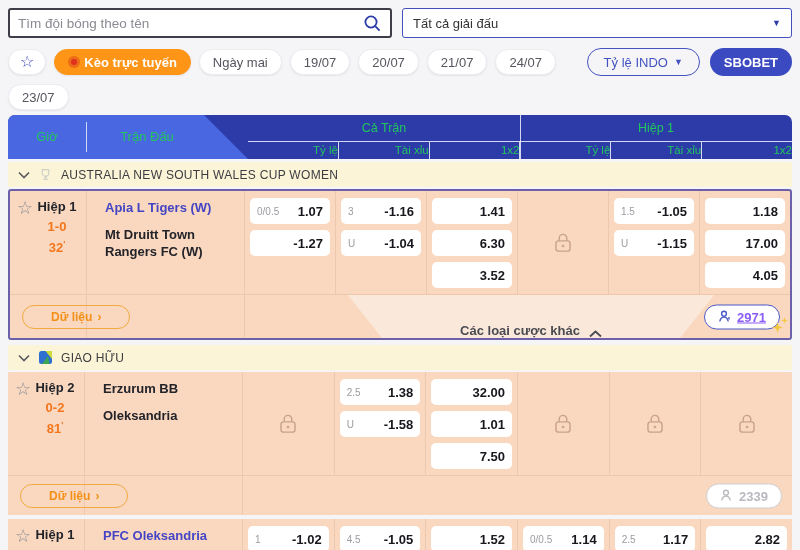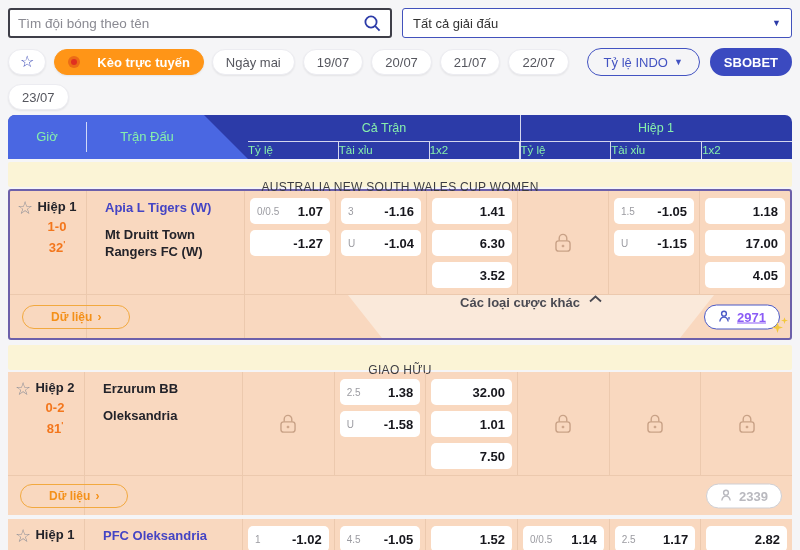--- a/index.html
+++ b/index.html
@@ -18,59 +18,59 @@
   .league-select { flex:1; height:30px; background:#fff; border:1px solid #4252bc;
     border-radius:3px; display:flex; align-items:center; padding:0 10px; font-size:13px; color:#333; }
   .caret { margin-left:auto; font-size:9px; color:#2c3ba8; }
   .trow2 { display:flex; align-items:center; gap:8px; margin-top:10px; }
   .pill { height:26px; background:#fff; border:1px solid #ececf1; border-radius:14px;
     padding:0 13px; font-size:13px; color:#55565e; display:inline-flex; align-items:center;
     box-shadow:0 1px 2px rgba(0,0,0,.07); cursor:pointer; white-space:nowrap;
     font-family:"Liberation Sans", sans-serif; }
   .star-pill { padding:0 11px; }
   .star-glyph { font-size:16px; color:#3f4db8; line-height:1; }
-  .live-pill { background:#ff9517; border-color:#ff9517; color:#fff; font-weight:bold; gap:17px; }
+  .live-pill { background:#ff9517; border-color:#ff9517; color:#fff; font-weight:bold; gap:4px; }
   .live-dot { width:12px; height:12px; border-radius:50%; background:rgba(200,30,20,.35);
     position:relative; }
   .live-dot::after { content:""; position:absolute; left:3px; top:3px; width:6px; height:6px;
     border-radius:50%; background:#e03020; }
   .right-group { margin-left:auto; display:flex; align-items:center; gap:10px; }
   .outline-btn { height:28px; border:1px solid #4353c2; background:transparent; color:#4353c2;
     border-radius:15px; padding:0 16px; font-size:13px; display:inline-flex; align-items:center;
     gap:6px; cursor:pointer; font-family:"Liberation Sans", sans-serif; }
   .outline-btn .caret { color:#4353c2; }
   .solid-btn { height:28px; background:#3b4ac0; border:none; color:#fff; font-weight:bold;
     border-radius:15px; padding:0 14px; font-size:13px; display:inline-flex; align-items:center;
     gap:6px; cursor:pointer; font-family:"Liberation Sans", sans-serif; }
   .trow3 { margin-top:8px; }
 
   
   .thead { position:relative; margin:5px 8px 0; height:44px; background:#2c3ba8;
-    border-radius:7px 7px 0 0; overflow:hidden; color:#86efac; }
+    border-radius:7px 7px 0 0; overflow:hidden; color:#22c55e; }
   .th-left { position:absolute; left:0; top:0; bottom:0; width:240px; background:#4a67e2;
     clip-path:polygon(0 0,196px 0,240px 100%,0 100%); }
   .th-gio { position:absolute; left:0; top:0; width:78px; height:44px; line-height:44px;
     text-align:center; font-size:13px; }
   .th-tran { position:absolute; left:78px; top:0; width:122px; height:44px; line-height:44px;
     text-align:center; font-size:13px; }
   .th-div1 { position:absolute; left:78px; top:7px; height:30px; width:1px; background:rgba(255,255,255,.75); }
   .th-group { position:absolute; top:0; height:26px; line-height:27px; text-align:center; font-size:12.5px; }
   .th-gft { left:240px; width:272px; }
   .th-gh1 { left:512px; width:272px; }
   .th-div2 { position:absolute; left:512px; top:0; height:44px; width:1px; background:rgba(255,255,255,.8); }
   .th-sub { position:absolute; left:240px; right:0; top:26px; bottom:0; display:flex;
     border-top:1px solid rgba(255,255,255,.8); }
-  .th-sub span { flex:1; text-align:left; font-size:11.5px; line-height:17px;
+  .th-sub span { flex:1; text-align:right; font-size:11.5px; line-height:17px;
     border-left:1px solid rgba(255,255,255,.8); }
   .th-sub span:first-child { border-left:none; }
 
   
   .section-header { margin:3px 8px 0; height:25px; background:#fbf4d6; border-radius:2px;
     display:flex; align-items:center; gap:9px; padding:0 10px; font-size:12px; color:#3c3c42;
-    letter-spacing:.3px; cursor:pointer;flex-direction:column; }
+    letter-spacing:.3px; cursor:pointer; }
 
   
   .match-block { margin:2px 8px 0; background:#f9d8bf; }
   .match-block.selected { border:2px solid #6d60aa; border-radius:3px; }
   .match-main { display:grid; grid-template-columns:76px 158px repeat(6, 1fr); min-height:102px; }
   .col-time { position:relative; padding:8px 6px 0 24px; text-align:center; }
   .row-star { position:absolute; left:7px; top:6px; font-size:18px; color:#8f9098; cursor:pointer; }
   .period { font-size:13px; font-weight:bold; color:#23232a; margin-bottom:5px; }
   .score, .minute { font-size:13px; font-weight:bold; color:#f3761c; margin-bottom:5px; }
   .minute sup { font-size:9px; }
@@ -86,21 +86,21 @@
   .lockcol { display:flex; align-items:center; justify-content:center; padding-top:0; }
   .match-footer { position:relative; border-top:1px solid #ecc9ae; height:44px; }
   .match-footer.short { height:40px; }
   .f-div { position:absolute; top:0; bottom:0; width:1px; background:#ecc9ae; }
   .data-btn { position:absolute; left:12px; top:50%; transform:translateY(-50%);
     border:1.5px solid #f2a93f; background:transparent; color:#f49019; font-weight:bold;
     font-size:12px; border-radius:14px; padding:4px 28px; display:inline-flex; align-items:center;
     gap:5px; cursor:pointer; font-family:"Liberation Sans", sans-serif; }
   .more-band { position:absolute; left:338px; top:0; bottom:0; width:366px; background:#fae9da;
     clip-path:polygon(0 0,100% 0,calc(100% - 34px) 100%,34px 100%); display:flex;
-    align-items:flex-start; justify-content:center; gap:9px; font-size:13px; font-weight:bold;
+    align-items:flex-end; justify-content:center; gap:9px; font-size:13px; font-weight:bold;
     color:#4a4a52; cursor:pointer; }
   .viewers { position:absolute; right:10px; top:50%; transform:translateY(-50%); background:#fff;
     border-radius:15px; padding:4px 13px; display:inline-flex; align-items:center; gap:5px;
     font-size:13px; font-weight:bold; }
   .viewers.blue { border:1.5px solid #4b59c6; color:#8b5cf6;text-decoration:underline; }
   .viewers.gray { border:1.5px solid #cfcfd4; color:#b9b9bf; }
   .sparkle { position:absolute; background:#f2c83c;
     clip-path:polygon(50% 0,62% 38%,100% 50%,62% 62%,50% 100%,38% 62%,0 50%,38% 38%); }
   .sp1 { width:11px; height:11px; right:-4px; bottom:-5px; }
   .sp2 { width:7px; height:7px; right:-9px; bottom:4px; }
@@ -130,21 +130,21 @@
         <span class="star-glyph">☆</span>
       </button>
       <button class="pill live-pill">
         <span class="live-dot"></span>
         <span>Kèo trực tuyến</span>
       </button>
       <button class="pill">Ngày mai</button>
       <button class="pill">19/07</button>
       <button class="pill">20/07</button>
       <button class="pill">21/07</button>
-      <button class="pill">22/07</button>
+      <button class="pill">24/07</button>
       <div class="right-group">
         <button class="outline-btn">
           <span>Tỷ lệ INDO</span>
           <span class="caret">▼</span>
         </button>
         <button class="solid-btn">
           <span>SBOBET</span>
 
         </button>
 

